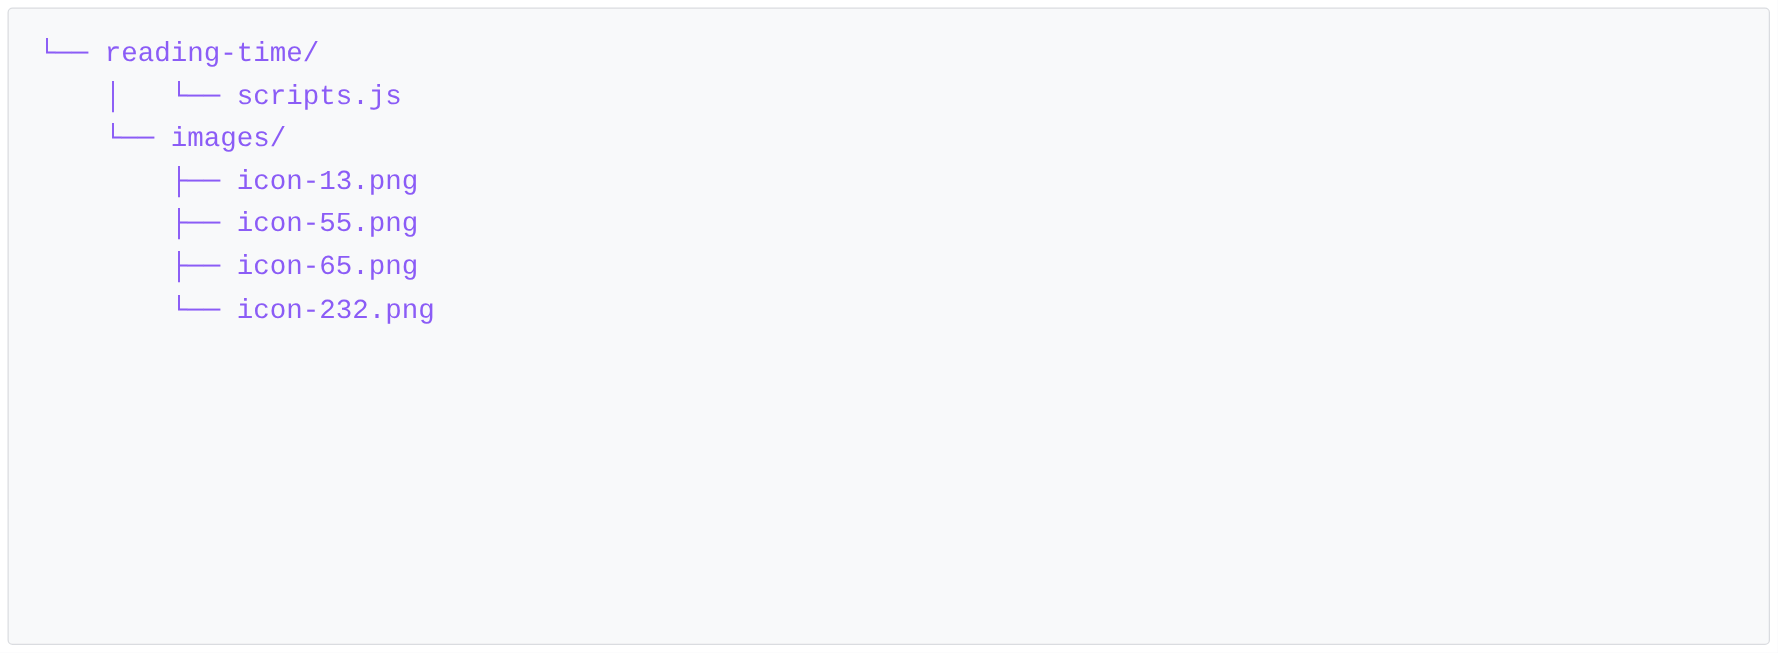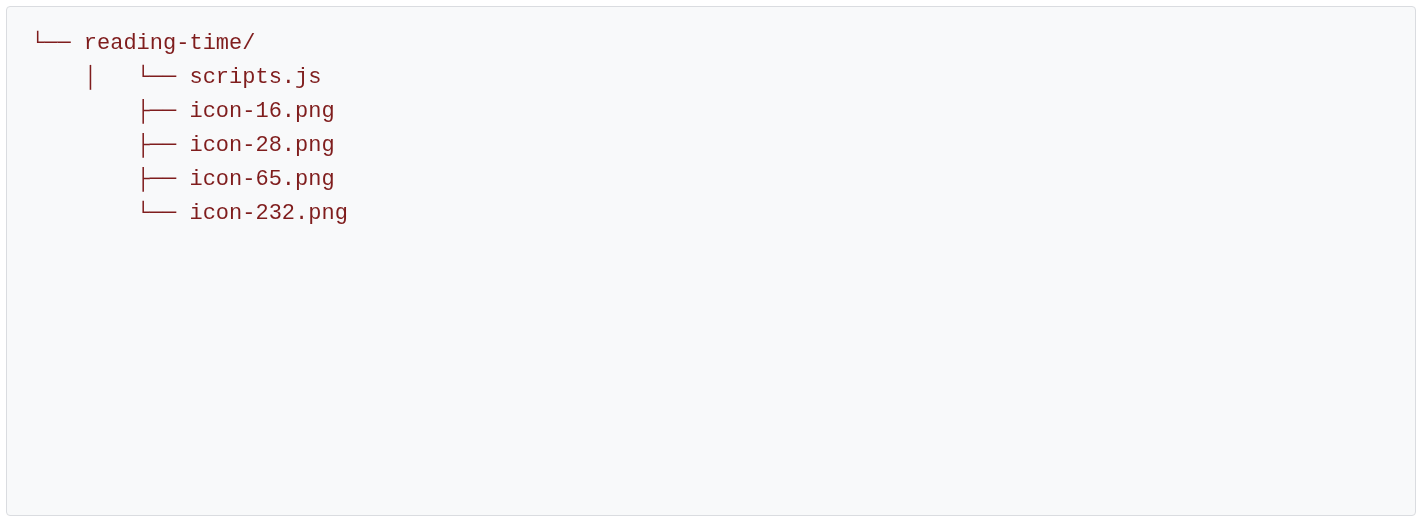--- a/index.html
+++ b/index.html
@@ -18,28 +18,29 @@
       border-radius: 4px;
       padding: 20px 24px;
       margin: 6px;
       width: 1410px;
       height: 510px;
       overflow: hidden;
     }
     .tree-line {
       font-size: 22px;
       line-height: 1.55;
-      color: #7f1d1d;
+      color: #8b5cf6;
       white-space: pre;
       letter-spacing: 0;
     }
   </style>
 </head>
 <body>
 
 <div class="code-block">
   <div class="tree-line">└── reading-time/</div>
   <div class="tree-line">    │   └── scripts.js</div>
-  <div class="tree-line">        ├── icon-16.png</div>
-  <div class="tree-line">        ├── icon-28.png</div>
+  <div class="tree-line">    └── images/</div>
+  <div class="tree-line">        ├── icon-13.png</div>
+  <div class="tree-line">        ├── icon-55.png</div>
   <div class="tree-line">        ├── icon-65.png</div>
   <div class="tree-line">        └── icon-232.png</div>
 </div>
 
 </body></html>

